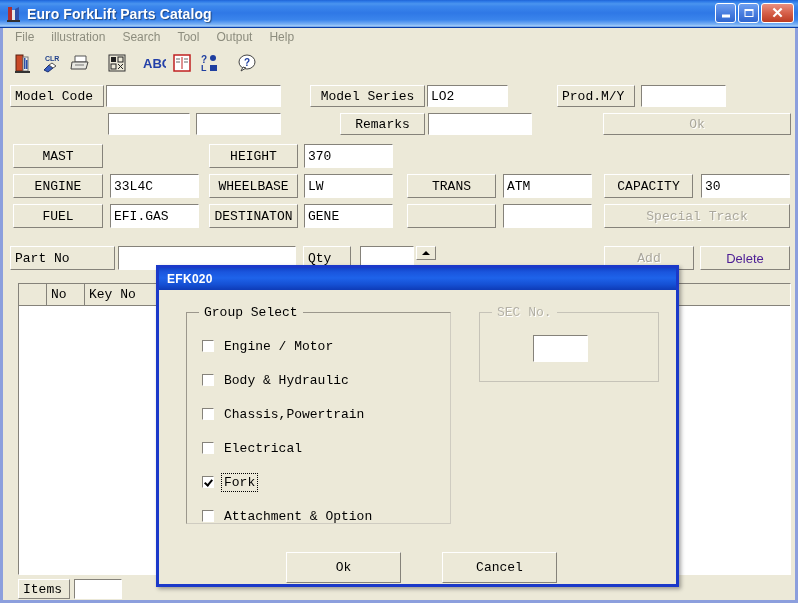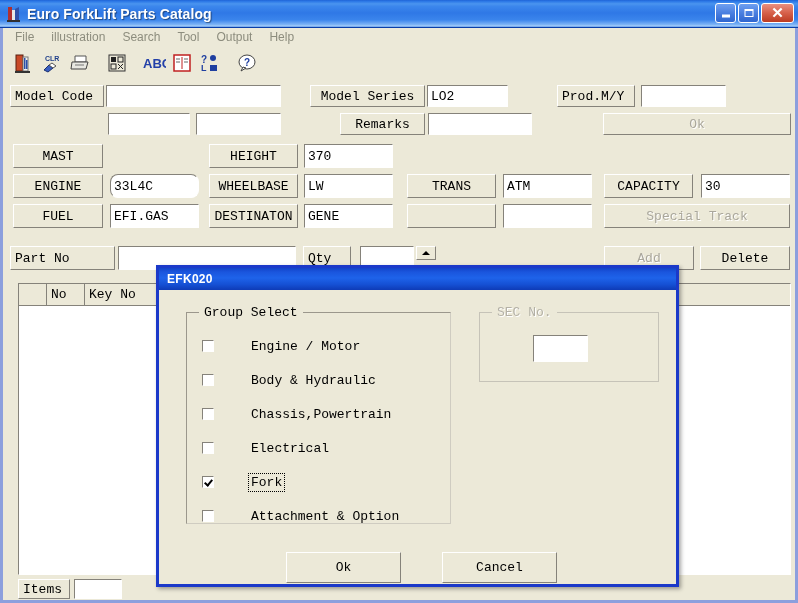--- a/index.html
+++ b/index.html
@@ -205,23 +205,23 @@
     align-items: center;
     justify-content: center;
     white-space: nowrap;
   }
   .btn-act {
     position: absolute;
     box-sizing: border-box;
     background: #ece9d8;
     border: 1px solid;
     border-color: #ffffff #85827a #85827a #ffffff;
-    font-family: Liberation Mono, monospace;
-    font-size: 13px;
-    color: #000000;
+    font-family: Liberation Sans, sans-serif;
+    font-size: 13px;
+    color: #4c1d95;
     display: flex;
     align-items: center;
     justify-content: center;
     white-space: nowrap;
   }
 
   
   .spin {
     position: absolute;
     box-sizing: border-box;
@@ -343,21 +343,20 @@
     border: solid #000;
     border-width: 0 2px 2px 0;
     transform: rotate(40deg);
   }
   .cblabel {
     font-family: "Liberation Mono", monospace;
     font-size: 13px;
     color: #000;
     white-space: nowrap;
     padding: 1px 2px;
-    margin-left: 27px;
   }
   .cblabel.focused {
     outline: 1px dotted #000;
     outline-offset: 0px;
   }
 
   .sec-input {
     position: absolute;
     box-sizing: border-box;
     background: #ffffff;
@@ -514,21 +513,21 @@
     <div class="fld" style="left:193px;top:33px;width:85px;height:22px;"></div>
     <div class="lbl center" style="left:337px;top:33px;width:85px;height:22px;">Remarks</div>
     <div class="fld" style="left:425px;top:33px;width:104px;height:22px;"></div>
     <div class="btn-dis" style="left:600px;top:33px;width:188px;height:22px;">Ok</div>
 
     <div class="lbl center" style="left:10px;top:64px;width:90px;height:24px;">MAST</div>
     <div class="lbl center" style="left:206px;top:64px;width:89px;height:24px;">HEIGHT</div>
     <div class="fld" style="left:301px;top:64px;width:89px;height:24px;">370</div>
 
     <div class="lbl center" style="left:10px;top:94px;width:90px;height:24px;">ENGINE</div>
-    <div class="fld" style="left:107px;top:94px;width:89px;height:24px;border-radius:8px;">33L4C</div>
+    <div class="fld" style="left:107px;top:94px;width:89px;height:24px;">33L4C</div>
     <div class="lbl center" style="left:206px;top:94px;width:89px;height:24px;">WHEELBASE</div>
     <div class="fld" style="left:301px;top:94px;width:89px;height:24px;">LW</div>
     <div class="lbl center" style="left:404px;top:94px;width:89px;height:24px;">TRANS</div>
     <div class="fld" style="left:500px;top:94px;width:89px;height:24px;">ATM</div>
     <div class="lbl center" style="left:601px;top:94px;width:89px;height:24px;">CAPACITY</div>
     <div class="fld" style="left:698px;top:94px;width:89px;height:24px;">30</div>
 
     <div class="lbl center" style="left:10px;top:124px;width:90px;height:24px;">FUEL</div>
     <div class="fld" style="left:107px;top:124px;width:89px;height:24px;">EFI.GAS</div>
     <div class="lbl center" style="left:206px;top:124px;width:89px;height:24px;">DESTINATON</div>

